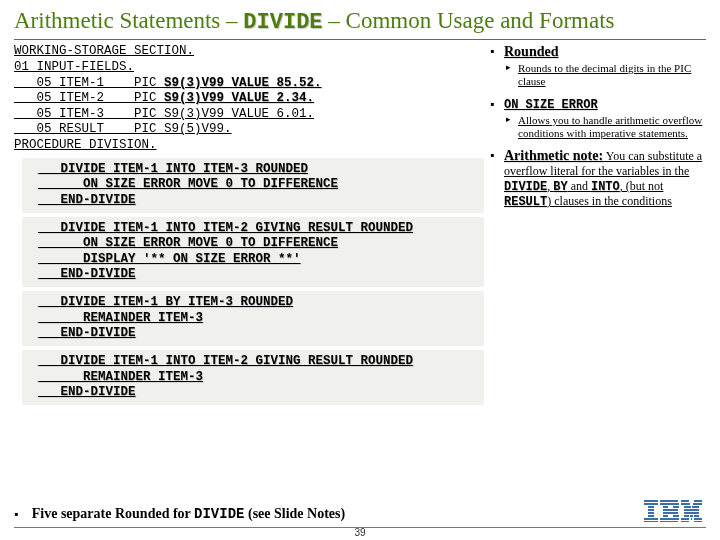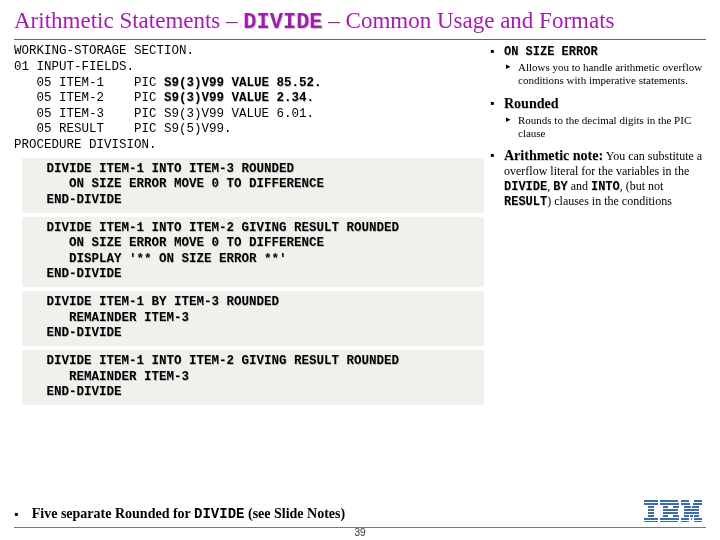--- a/index.html
+++ b/index.html
@@ -1,26 +1,26 @@
 <!DOCTYPE html>
 <html><head>
 <meta charset="utf-8">
 <style>
   * { box-sizing: border-box; margin: 0; padding: 0; }
   body { width: 720px; height: 540px; background: #fff; font-family: Arial, sans-serif; position: relative; overflow: hidden; }
   .slide { width: 720px; height: 540px; padding: 8px 14px 0 14px; position: relative; }
-  .title { font-size: 23px; color: #a21caf; font-family: "Times New Roman", serif; line-height: 1.15; margin-bottom: 4px; }
+  .title { font-size: 23px; color: #4d7c0f; font-family: "Times New Roman", serif; line-height: 1.15; margin-bottom: 4px; }
   .title .kw { font-weight: bold; font-family: "Courier New", monospace; font-size: 22px; text-shadow: 1px 1px 0 #ccc; }
   .title-line { border: none; border-top: 1px solid #666; margin-top: 2px; }
-  .content { display: flex; margin-top: 4px; }
+  .content { display: flex; margin-top: 4px; text-decoration: underline; }
   .left { flex: 0 0 470px; }
   .right { flex: 1; padding-left: 6px; font-size: 12px; font-family: "Times New Roman", serif; }
   .code { font-family: "Courier New", monospace; font-size: 12.5px; line-height: 1.25; white-space: pre; color: #000; }
   .code .b { font-weight: bold; text-shadow: 0.5px 0.5px 0 #bbb; }
-  .code-block { background: #f0f0ec; border-radius: 2px; padding: 4px 2px; margin: 4px 0 4px 8px; font-family: "Courier New", monospace; font-size: 12.5px; line-height: 1.25; white-space: pre; font-weight: bold; text-shadow: 0.5px 0.5px 0 #bbb; }
+  .code-block { background: #f0f0ec; border-radius: 2px; padding: 4px 16px; margin: 4px 0 4px 8px; font-family: "Courier New", monospace; font-size: 12.5px; line-height: 1.25; white-space: pre; font-weight: bold; text-shadow: 0.5px 0.5px 0 #bbb; }
   .right ul { list-style: none; }
   .right > ul > li { margin-bottom: 8px; position: relative; padding-left: 14px; }
   .right > ul > li::before { content: "▪"; position: absolute; left: 0; top: 0; font-size: 12px; }
   .right .hdr { font-weight: bold; font-family: "Times New Roman", serif; font-size: 14px; text-shadow: 0.5px 0.5px 0 #ccc; }
   .right .sub { list-style: none; margin-top: 2px; }
   .right .sub li { position: relative; padding-left: 14px; font-size: 11px; line-height: 1.2; }
   .right .sub li::before { content: "◂"; position: absolute; left: 2px; top: 0; transform: scaleX(-1); font-size: 9px; }
   .right .kw2 { font-family: "Courier New", monospace; font-weight: bold; font-size: 12px; text-shadow: 0.5px 0.5px 0 #ccc; }
   .footer { position: absolute; bottom: 18px; left: 14px; right: 14px; }
   .footer-txt { font-size: 14px; font-family: "Times New Roman", serif; }
@@ -61,29 +61,29 @@
       REMAINDER ITEM-3
    END-DIVIDE</div>
       <div class="code-block">   DIVIDE ITEM-1 INTO ITEM-2 GIVING RESULT ROUNDED
       REMAINDER ITEM-3
    END-DIVIDE</div>
     </div>
 
     <div class="right">
       <ul>
         <li>
+          <span class="hdr">Rounded</span>
+          <ul class="sub">
+              <li>Rounds to the decimal digits in the PIC clause</li>
+            </ul>
+        </li>
+        <li>
           <span class="hdr kw2">ON SIZE ERROR</span>
           <ul class="sub">
               <li>Allows you to handle arithmetic overflow conditions with imperative statements.</li>
-            </ul>
-        </li>
-        <li>
-          <span class="hdr">Rounded</span>
-          <ul class="sub">
-              <li>Rounds to the decimal digits in the PIC clause</li>
             </ul>
         </li>
         <li>
           <span class="hdr">Arithmetic note:</span><span> You can substitute a overflow literal for the variables in the </span><span class="kw2">DIVIDE</span><span>, </span><span class="kw2">BY</span><span> and </span><span class="kw2">INTO</span><span>, (but not </span><span class="kw2">RESULT</span><span>) clauses in the conditions</span>
         </li>
       </ul>
     </div>
   </div>
 
   <div class="footer">

